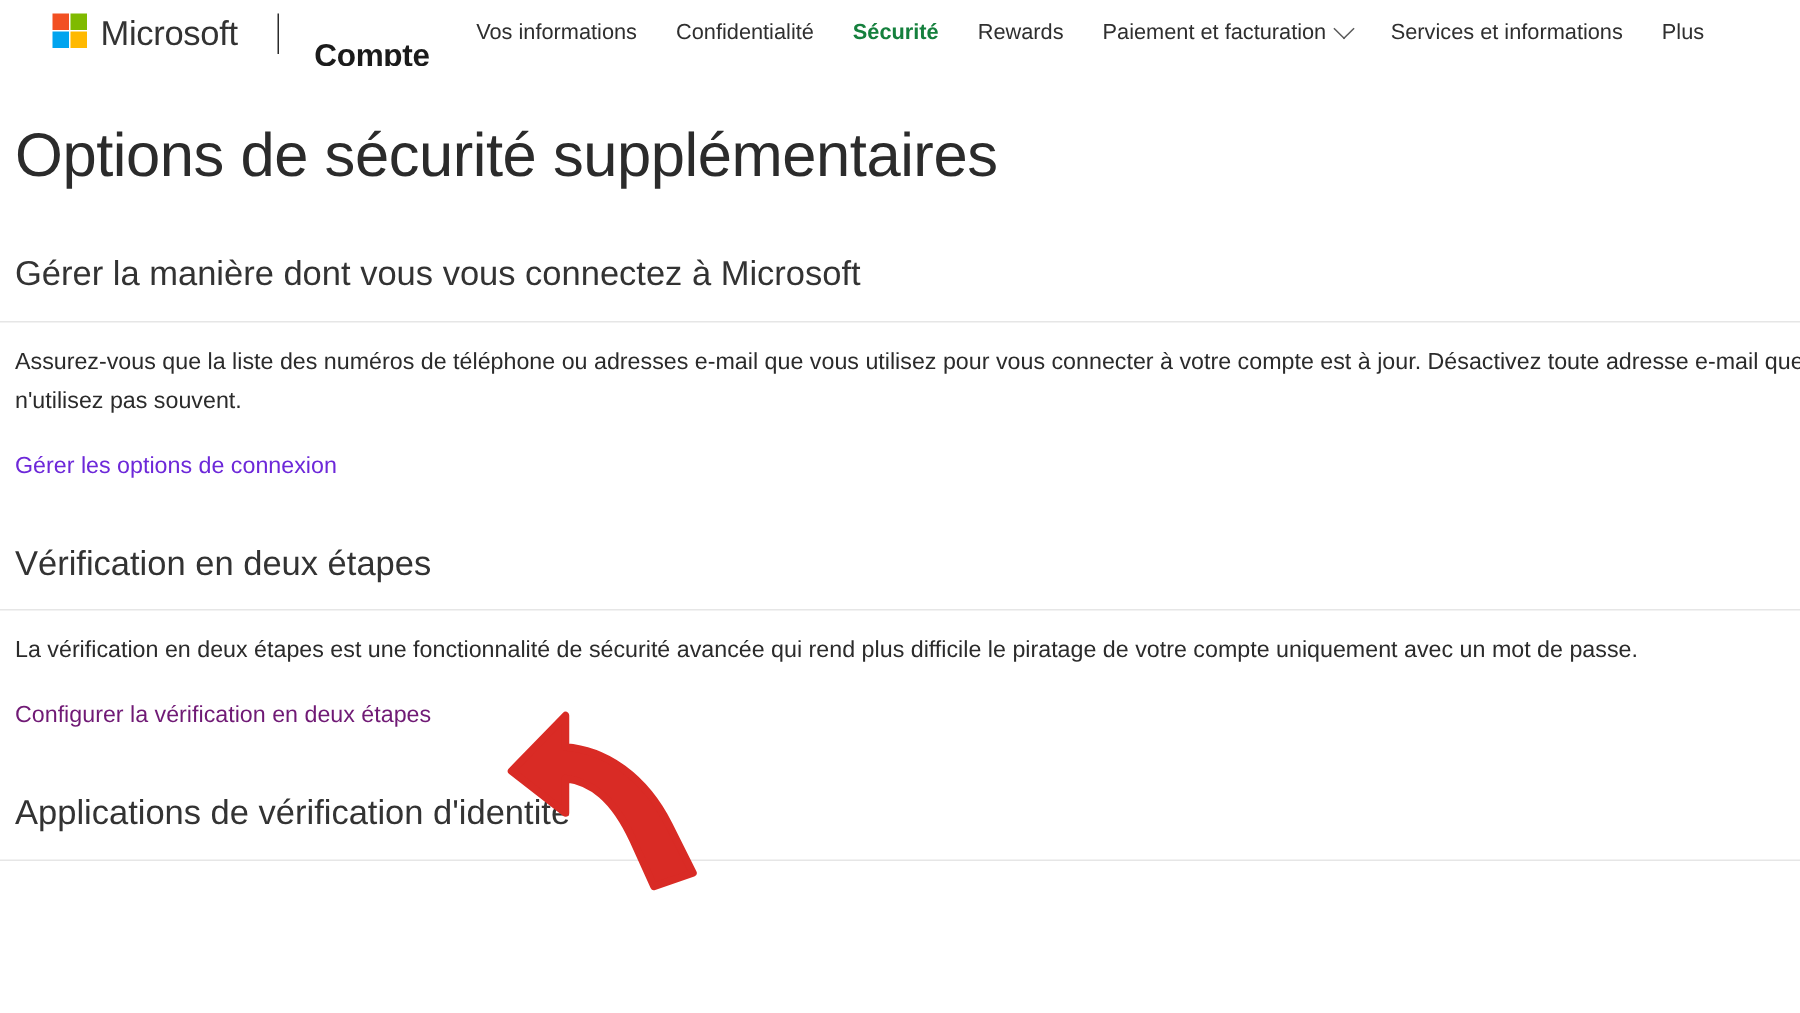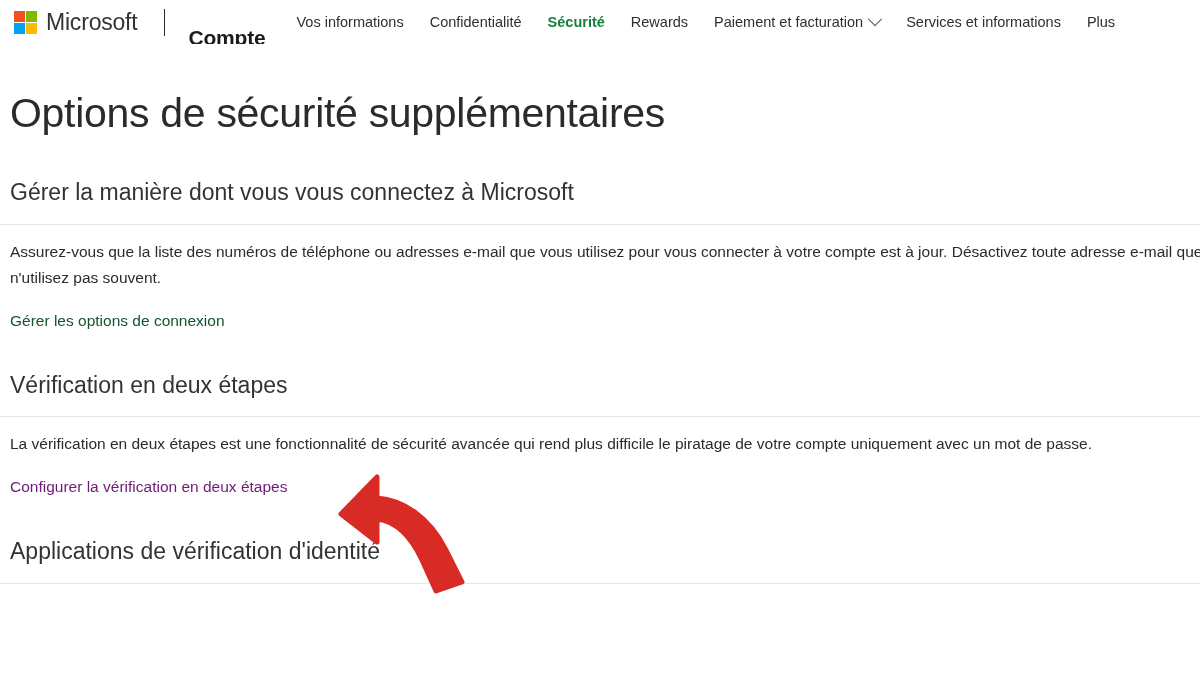--- a/index.html
+++ b/index.html
@@ -22,22 +22,23 @@
     height: 44px;
     display: flex;
     align-items: center;
     padding-left: 14px;
     white-space: nowrap;
     overflow: hidden;
     background: #ffffff;
   }
   .ms-logo-block {
     display: flex;
-    align-items: center;
-    flex: 0 0 auto;
+    align-items: flex-start;
+    flex: 0 0 auto;
+    margin-left: 21px;
   }
   .ms-squares {
     width: 23px;
     height: 23px;
     display: grid;
     grid-template-columns: 11px 11px;
     grid-template-rows: 11px 11px;
     gap: 1px;
     flex: 0 0 auto;
   }
@@ -98,21 +99,21 @@
 
   
   .page {
     padding: 0 0 0 10px;
   }
   .page-title {
     font-size: 41px;
     font-weight: 300;
     color: #2b2b2b;
     letter-spacing: -0.3px;
-    margin: 46px 0 0 0;
+    margin: 36px 0 0 0;
     line-height: 1.15;
   }
   .section-head {
     font-size: 23px;
     font-weight: 400;
     color: #333333;
     margin: 42px 0 0 0;
     line-height: 1.2;
   }
   .divider {
@@ -199,21 +200,21 @@
 </div>
 
 <main class="page">
 
   <h1 class="page-title">Options de sécurité supplémentaires</h1>
 
   <section>
     <h2 class="section-head">Gérer la manière dont vous vous connectez à Microsoft</h2>
     <div class="divider" style="background: rgb(230, 230, 230);"></div>
     <p class="body-text wrapped">Assurez-vous que la liste des numéros de téléphone ou adresses e-mail que vous utilisez pour vous connecter à votre compte est à jour. Désactivez toute adresse e-mail que vous n'utilisez pas souvent.</p>
-    <a class="link link-block" href="#" style="color: #14532d;">Gérer les options de connexion</a>
+    <a class="link link-block" href="#" style="color: #6d28d9;">Gérer les options de connexion</a>
   </section>
 
   <section>
     <h2 class="section-head">Vérification en deux étapes</h2>
     <div class="divider" style="background: rgb(230, 230, 230);"></div>
     <p class="body-text">La vérification en deux étapes est une fonctionnalité de sécurité avancée qui rend plus difficile le piratage de votre compte uniquement avec un mot de passe.</p>
     <a class="link link-block" href="#" style="color: #701a75;">Configurer la vérification en deux étapes</a>
   </section>
 
   <section>

